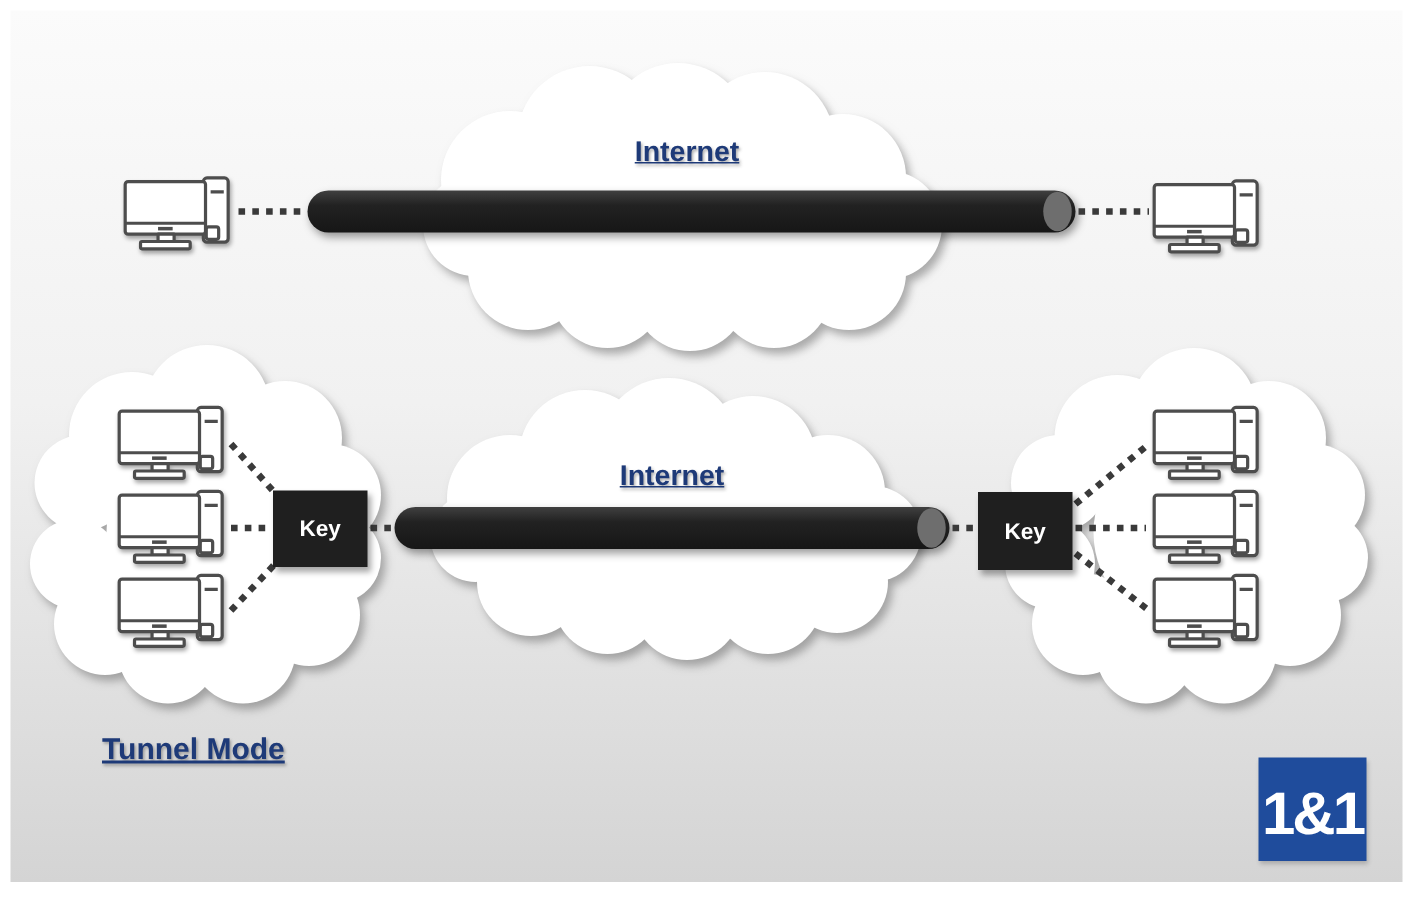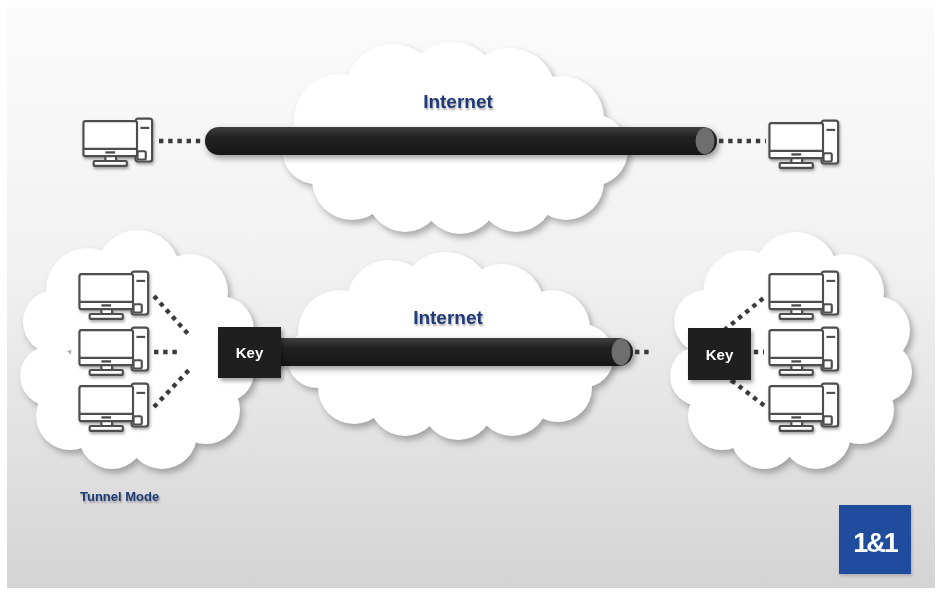--- a/index.html
+++ b/index.html
@@ -6,33 +6,33 @@
   #page{position:relative;width:942px;height:600px;background:#ffffff;overflow:hidden;
         font-family:"Liberation Sans","DejaVu Sans",sans-serif;}
   #canvas{position:absolute;left:7px;top:7px;width:928px;height:581px;
           background:linear-gradient(180deg,#fbfbfb 0%,#f1f1f1 45%,#d4d4d4 100%);}
   #diagram-svg{position:absolute;left:0;top:0;}
   .cloud{filter:drop-shadow(3px 4px 3px rgba(110,110,110,0.55));}
   .pc{filter:drop-shadow(1.5px 2px 1.5px rgba(0,0,0,0.35));}
   .pipe{filter:drop-shadow(2px 3px 3px rgba(0,0,0,0.4));}
   .dots{stroke:#3a3a3a;stroke-width:4.4;stroke-dasharray:4.4 4.8;fill:none;}
   .label{position:absolute;font-weight:bold;color:#1e3a78;
-         text-shadow:1px 1.5px 2px rgba(70,70,70,0.45);white-space:nowrap;}
+         text-shadow:1px 1.5px 2px rgba(70,70,70,0.45);white-space:nowrap;text-decoration:underline;}
   #internet-top{left:383px;top:91px;width:150px;text-align:center;font-size:19px;}
   #internet-bottom{left:373px;top:307px;width:150px;text-align:center;font-size:19px;}
   #transport-label{left:71px;top:192px;font-size:20px;}
-  #tunnel-label{left:80px;top:489px;font-size:13px;}
+  #tunnel-label{left:68px;top:489px;font-size:20px;}
   .key-box{position:absolute;background:#1f1f1f;color:#ffffff;font-weight:bold;font-size:15px;
            display:flex;align-items:center;justify-content:center;
-           box-shadow:2px 3px 4px rgba(0,0,0,0.35);margin-left:36px;}
+           box-shadow:2px 3px 4px rgba(0,0,0,0.35);}
   #key-left{left:182px;top:327px;width:63px;height:51px;}
   #key-right{left:652px;top:328px;width:63px;height:52px;}
   #logo{position:absolute;left:839px;top:505px;width:72px;height:69px;background:#1f4c9c;
         color:#ffffff;display:flex;align-items:center;justify-content:center;
-        font-size:27px;font-weight:bold;letter-spacing:-2px;padding-top:8px;box-sizing:border-box;
+        font-size:40px;font-weight:bold;letter-spacing:-2px;padding-top:8px;box-sizing:border-box;
         box-shadow:1px 2px 3px rgba(0,0,0,0.2);}
 </style>
 </head>
 <body>
 
 <div id="page">
   <div id="canvas"></div>
 
   <svg id="diagram-svg" width="942" height="600" viewBox="0 0 942 600">
     <defs>

